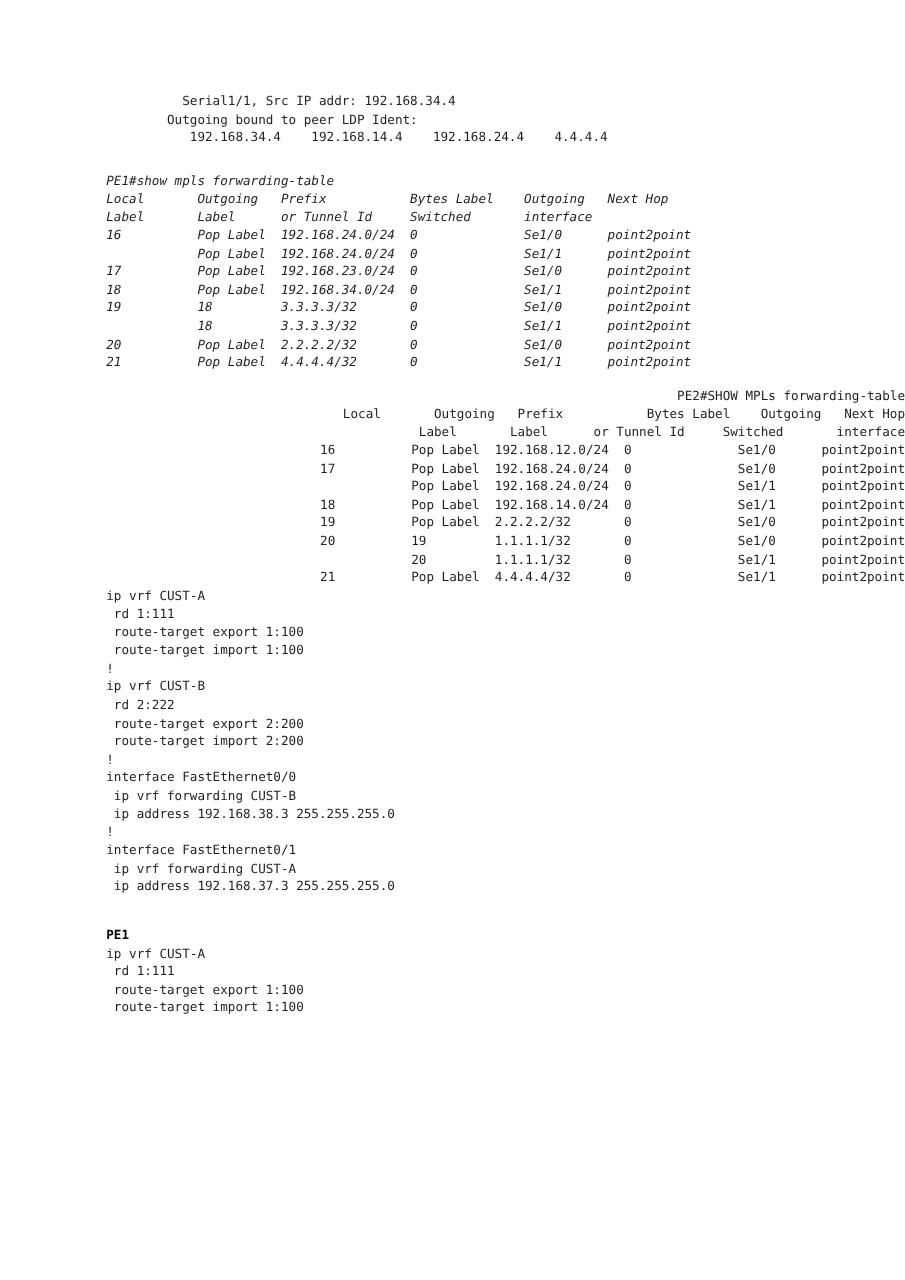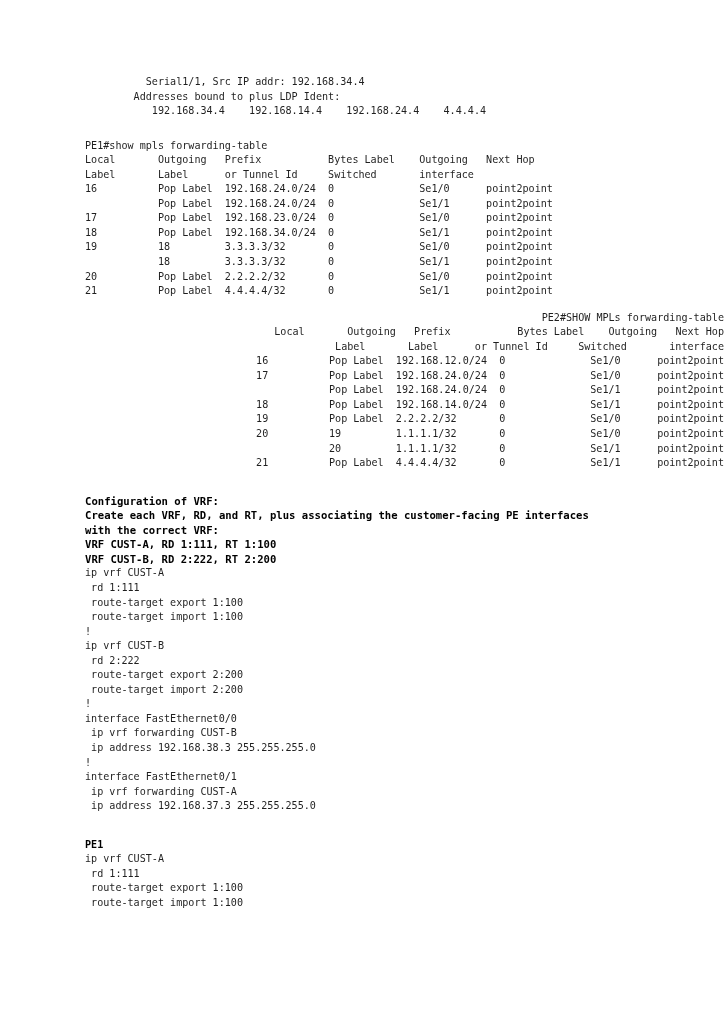--- a/index.html
+++ b/index.html
@@ -26,33 +26,33 @@
   pre.bold {
     font-weight: bold;
     color: #000000;
     font-size: 10.6px;
   }
   pre.title {
     font-weight: bold;
     color: #000000;
   }
   .mt-ldp      { margin-top: 0; }
-  .mt-table1   { margin-top: 20px; }
+  .mt-table1   { margin-top: 20px; font-style: italic; }
   .mt-table2   { margin-top: 12px; text-align: right; }
   .mt-vrfnote  { margin-top: 23px; }
   .mt-pe2title { margin-top: 12px; }
   .mt-pe1title { margin-top: 24px; }
 </style>
 </head>
 <body>
 
 <div class="doc">
 
   <pre class="mt-ldp">          Serial1/1, Src IP addr: 192.168.34.4
-        Addresses bound to plus LDP Ident:
+        Outgoing bound to peer LDP Ident:
            192.168.34.4    192.168.14.4    192.168.24.4    4.4.4.4</pre>
 
   <pre class="mt-table1">PE1#show mpls forwarding-table
 Local       Outgoing   Prefix           Bytes Label    Outgoing   Next Hop
 Label       Label      or Tunnel Id     Switched       interface
 16          Pop Label  192.168.24.0/24  0              Se1/0      point2point
             Pop Label  192.168.24.0/24  0              Se1/1      point2point
 17          Pop Label  192.168.23.0/24  0              Se1/0      point2point
 18          Pop Label  192.168.34.0/24  0              Se1/1      point2point
 19          18         3.3.3.3/32       0              Se1/0      point2point
@@ -65,25 +65,20 @@
 Label       Label      or Tunnel Id     Switched       interface
 16          Pop Label  192.168.12.0/24  0              Se1/0      point2point
 17          Pop Label  192.168.24.0/24  0              Se1/0      point2point
             Pop Label  192.168.24.0/24  0              Se1/1      point2point
 18          Pop Label  192.168.14.0/24  0              Se1/1      point2point
 19          Pop Label  2.2.2.2/32       0              Se1/0      point2point
 20          19         1.1.1.1/32       0              Se1/0      point2point
             20         1.1.1.1/32       0              Se1/1      point2point
 21          Pop Label  4.4.4.4/32       0              Se1/1      point2point</pre>
 
-  <pre class="bold mt-vrfnote">Configuration of VRF:
-Create each VRF, RD, and RT, plus associating the customer-facing PE interfaces
-with the correct VRF:
-VRF CUST-A, RD 1:111, RT 1:100
-VRF CUST-B, RD 2:222, RT 2:200</pre>
 
 
   <pre>ip vrf CUST-A
  rd 1:111
  route-target export 1:100
  route-target import 1:100
 !
 ip vrf CUST-B
  rd 2:222
  route-target export 2:200

